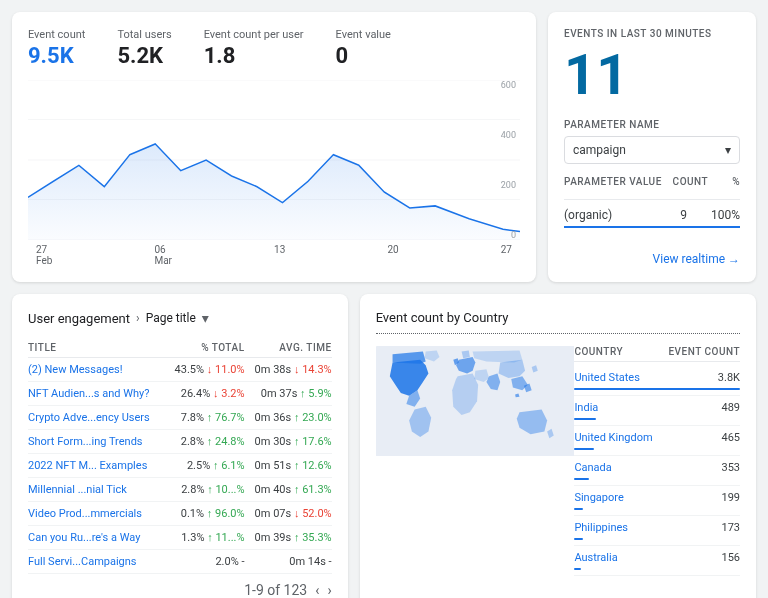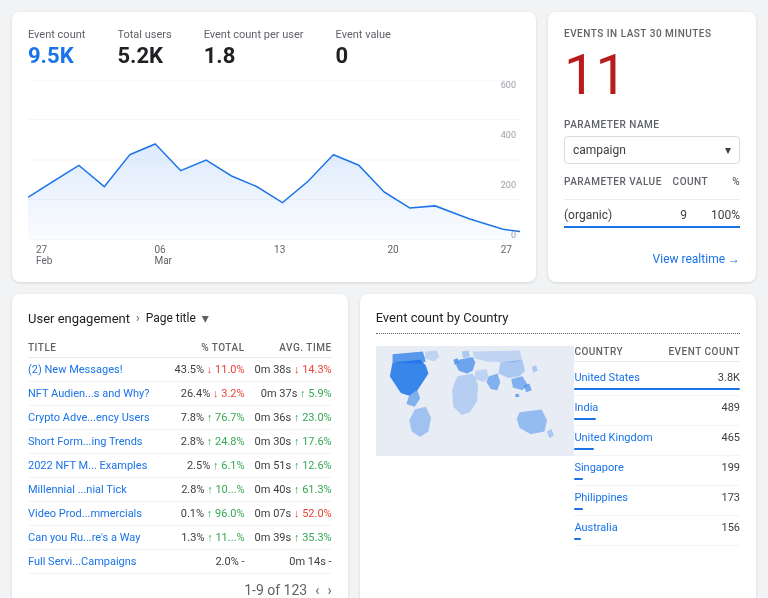--- a/index.html
+++ b/index.html
@@ -91,22 +91,22 @@
       font-size: 10px;
       font-weight: 500;
       color: #5f6368;
       letter-spacing: 0.5px;
       text-transform: uppercase;
       margin-bottom: 8px;
     }
 
     .realtime-number {
       font-size: 56px;
-      font-weight: 400;
-      color: #b91c1c;
+      font-weight: 700;
+      color: #0369a1;
       line-height: 1;
       margin-bottom: 16px;
     }
 
     .param-section-label {
       font-size: 10px;
       font-weight: 500;
       color: #5f6368;
       letter-spacing: 0.5px;
       text-transform: uppercase;
@@ -591,20 +591,29 @@
     <div style="display:flex;justify-content:space-between;">
       <span class="geo-country">United Kingdom</span>
       <span class="geo-count">465</span>
     </div>
     <div class="country-bar-container">
       <div class="country-bar" style="width:12%"></div>
     </div>
   </div>
               <div class="geo-row" style="flex-direction: column; gap: 2px;">
     <div style="display:flex;justify-content:space-between;">
+      <span class="geo-country">Canada</span>
+      <span class="geo-count">353</span>
+    </div>
+    <div class="country-bar-container">
+      <div class="country-bar" style="width:9%"></div>
+    </div>
+  </div>
+              <div class="geo-row" style="flex-direction: column; gap: 2px;">
+    <div style="display:flex;justify-content:space-between;">
       <span class="geo-country">Singapore</span>
       <span class="geo-count">199</span>
     </div>
     <div class="country-bar-container">
       <div class="country-bar" style="width:5%"></div>
     </div>
   </div>
               <div class="geo-row" style="flex-direction: column; gap: 2px;">
     <div style="display:flex;justify-content:space-between;">
       <span class="geo-country">Philippines</span>

